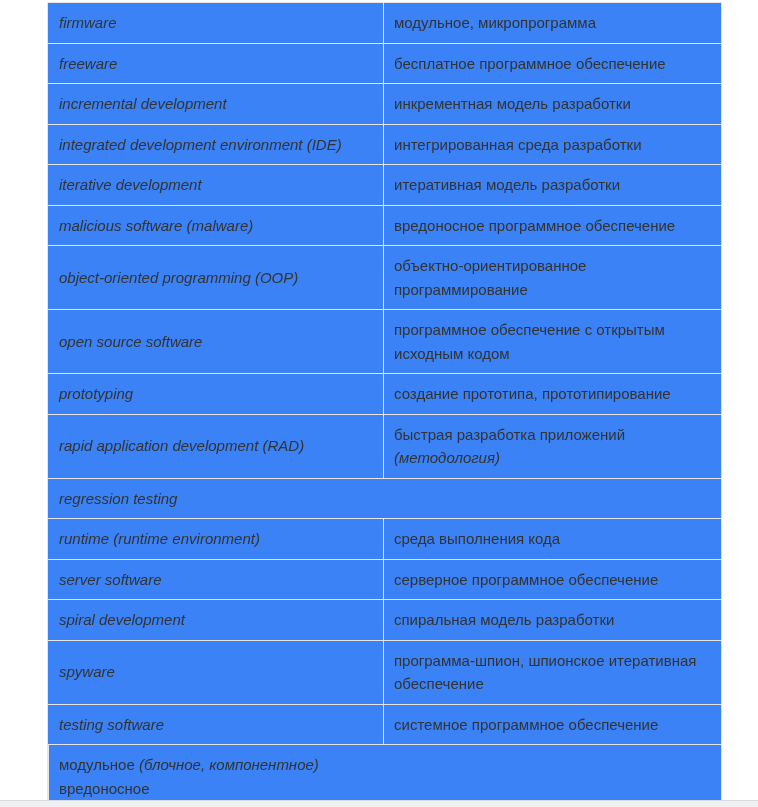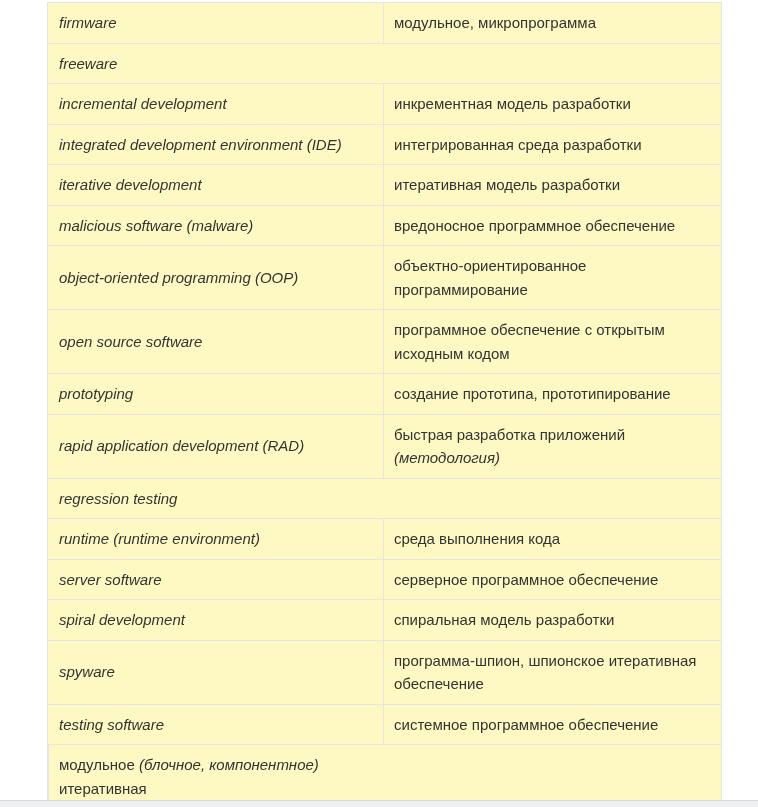--- a/index.html
+++ b/index.html
@@ -20,21 +20,21 @@
     width: 675px;
     border-top: 1px solid var(--border, #e5e5e5);
     border-left: 1px solid var(--border, #e5e5e5);
     border-right: 1px solid var(--border, #e5e5e5);
     background: #ffffff;
   }
   .row {
     display: flex;
     align-items: stretch;
     border-bottom: 1px solid var(--border, #e5e5e5);
-    background: #fef9c3;
+    background: #3b82f6;
   }
   .cell {
     display: flex;
     align-items: center;
     font-size: 15px;
     line-height: 23.5px;
     padding: 8px 10px;
   }
   .cell .txt { width: 100%; }
   .cell.term {
@@ -68,20 +68,23 @@
     </div>
     <div class="cell translation">
       <span class="txt"><span>модульное, микропрограмма</span></span>
     </div>
   </div>
 
   <div class="row">
     <div class="cell term">
       <span class="txt">freeware</span>
     </div>
+    <div class="cell translation">
+      <span class="txt"><span>бесплатное программное обеспечение</span></span>
+    </div>
   </div>
 
   <div class="row">
     <div class="cell term">
       <span class="txt">incremental development</span>
     </div>
     <div class="cell translation">
       <span class="txt"><span>инкрементная модель разработки</span></span>
     </div>
   </div>
@@ -195,19 +198,19 @@
     <div class="cell term">
       <span class="txt">testing software</span>
     </div>
     <div class="cell translation">
       <span class="txt"><span>системное программное обеспечение</span></span>
     </div>
   </div>
 
   <div class="row">
     <div class="cell translation">
-      <span class="txt"><span>модульное </span><span class="it">(блочное, компонентное)</span><span> итеративная</span></span>
+      <span class="txt"><span>модульное </span><span class="it">(блочное, компонентное)</span><span> вредоносное</span></span>
     </div>
   </div>
 </div>
 </div>
 
 <div class="bottom-strip"></div>
 
 </body></html>

